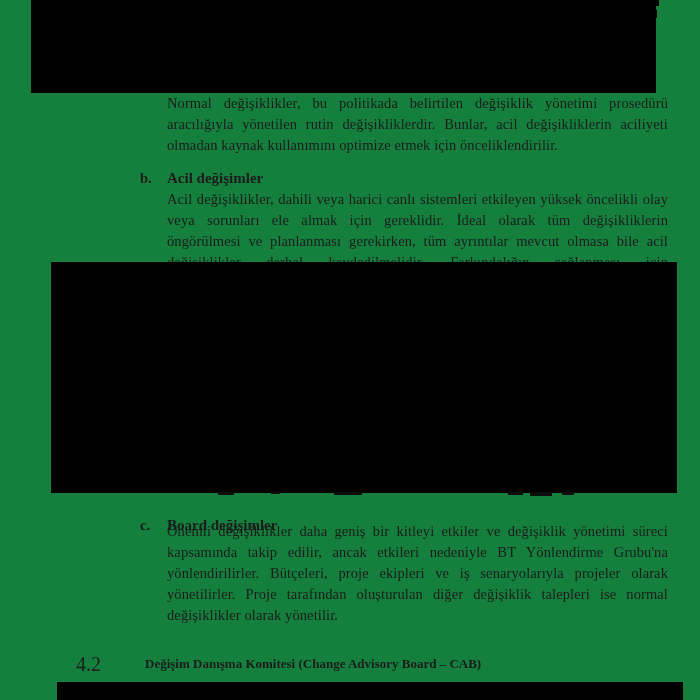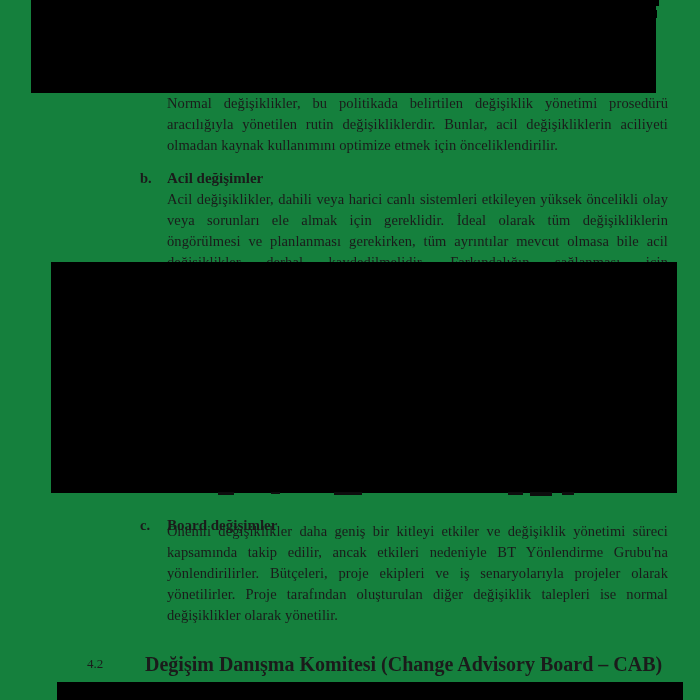--- a/index.html
+++ b/index.html
@@ -42,30 +42,30 @@
   }
   .item-title {
     position: absolute;
     left: 167px;
     font-weight: bold;
     font-size: 15px;
     line-height: 21px;
   }
   .section-number {
     position: absolute;
-    left: 87px;
+    left: 76px;
     font-weight: normal;
-    font-size: 13px;
+    font-size: 20px;
     line-height: 20px;
   }
   .section-title {
     position: absolute;
     left: 145px;
     font-weight: bold;
-    font-size: 20px;
+    font-size: 13px;
     line-height: 20px;
   }
 </style>
 </head>
 <body>
 
 <div class="page">
 
   <div class="redaction" style="left:31px; top:0; width:625px; height:93px;"></div>
   <div class="redaction" style="left:655px; top:0; width:4px; height:6px;"></div>

